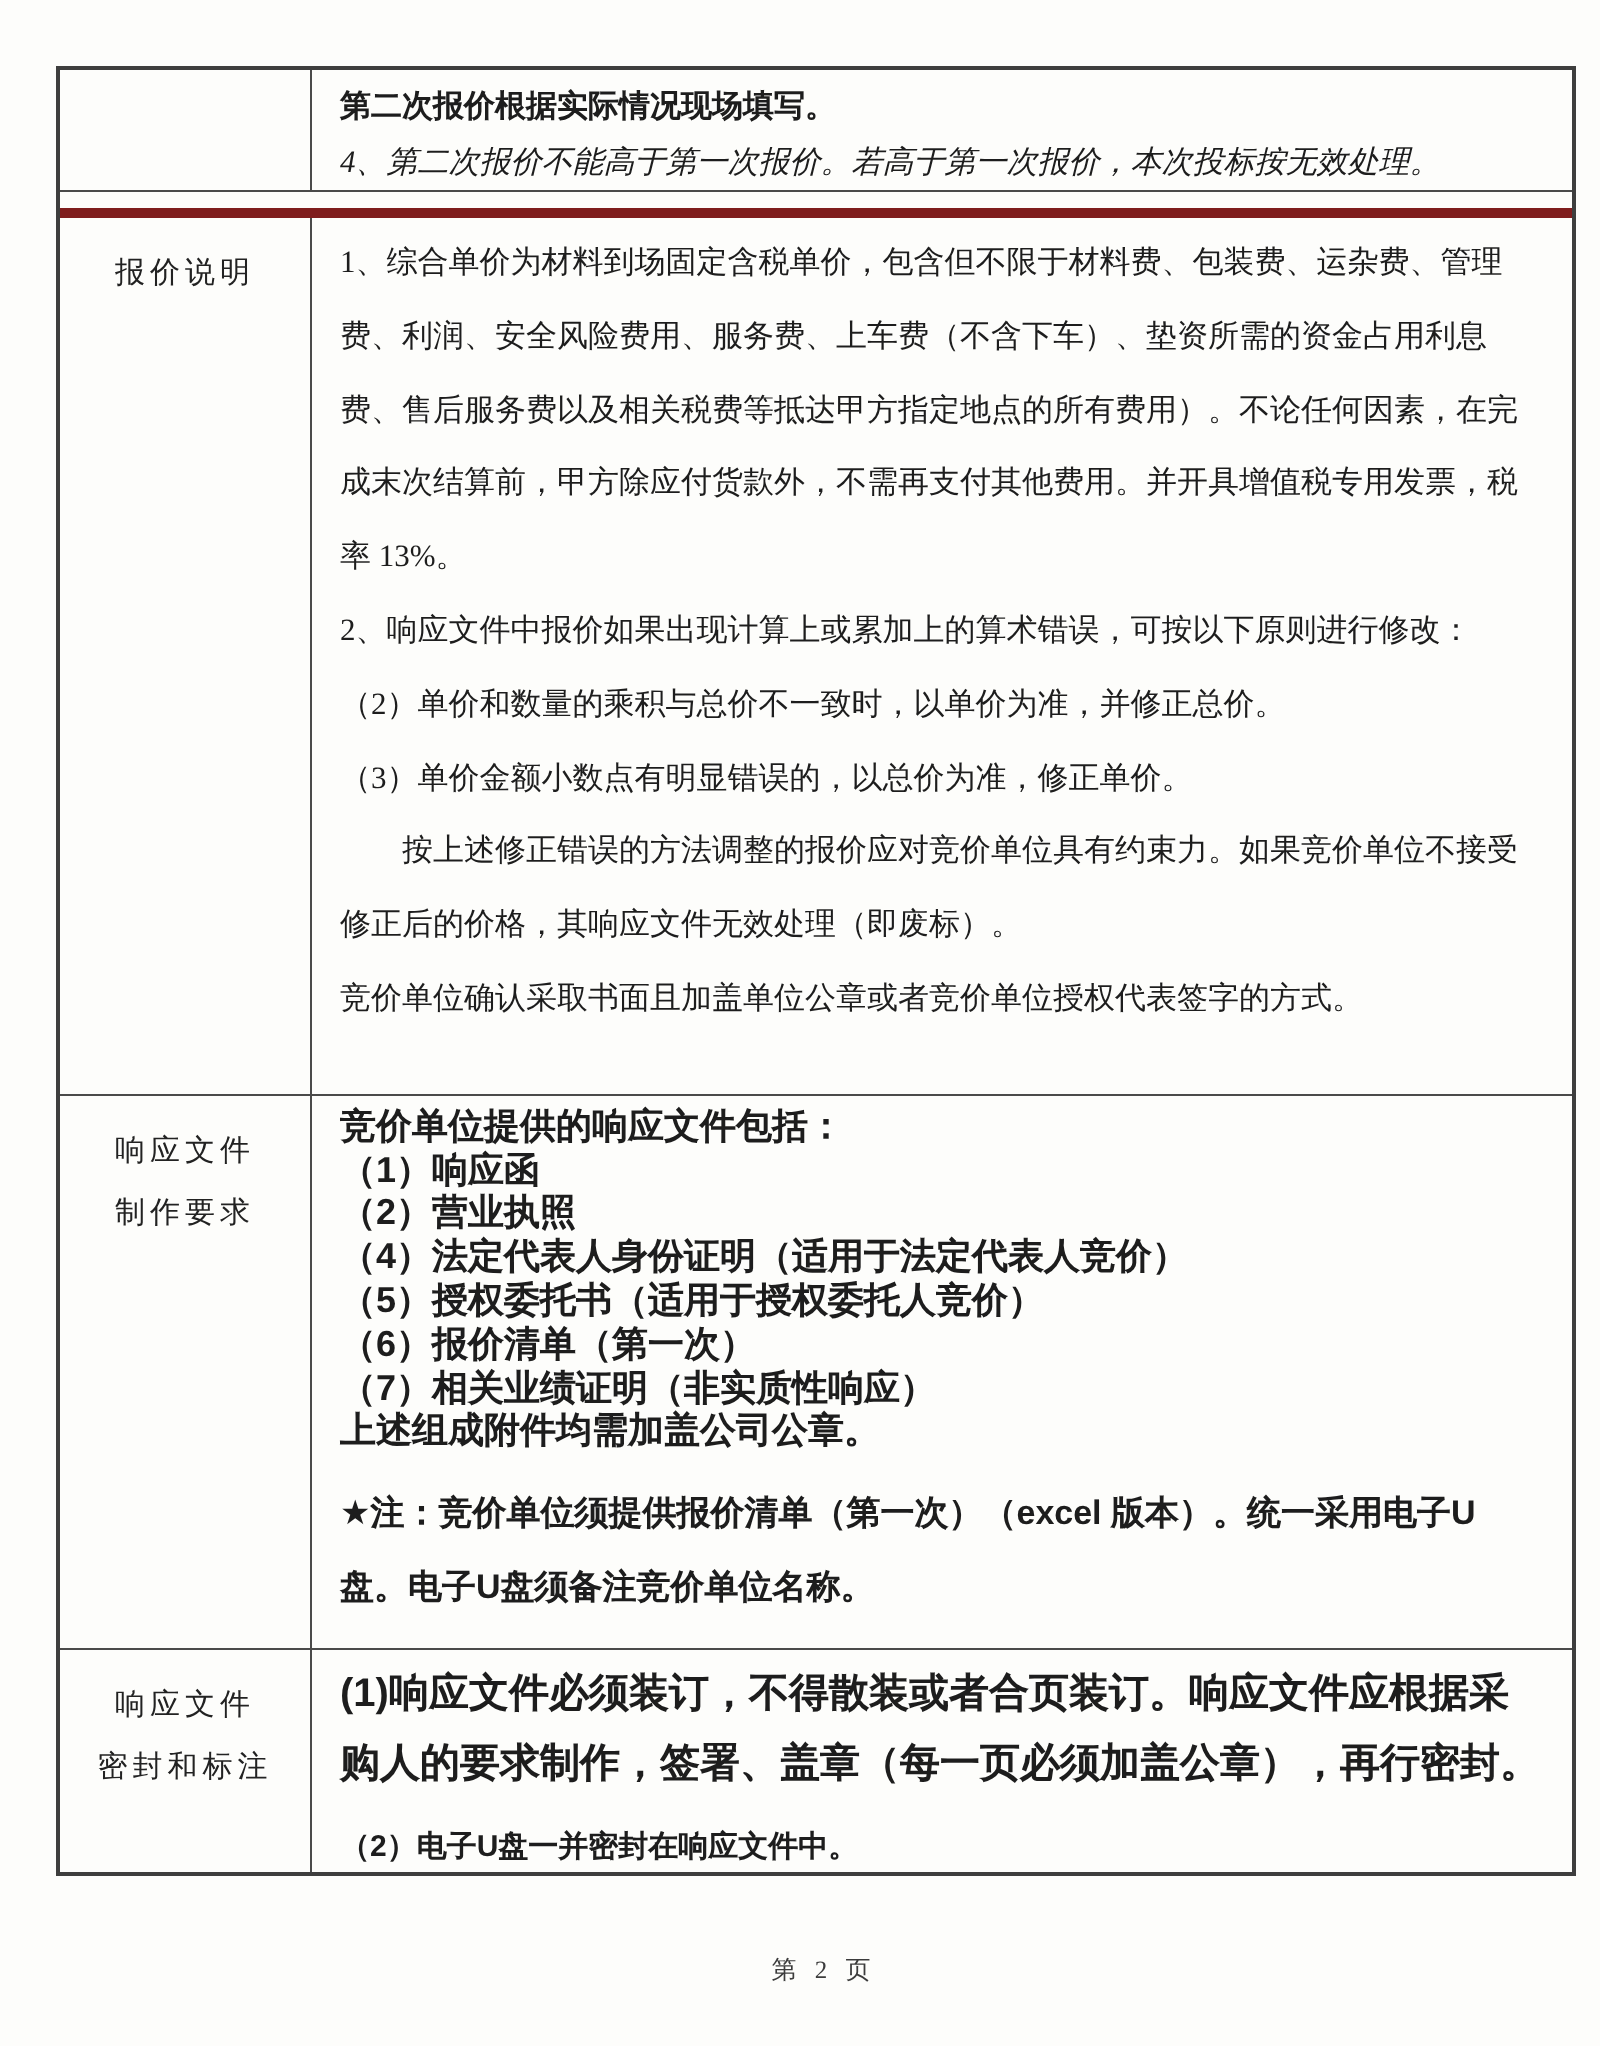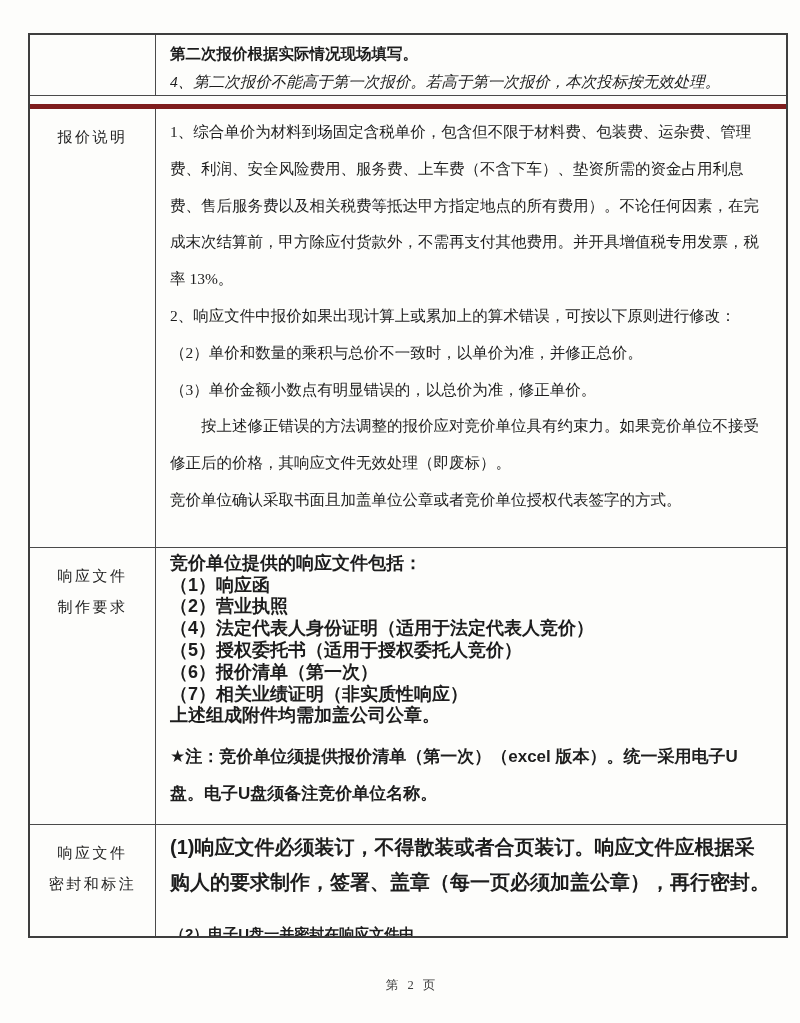--- a/index.html
+++ b/index.html
@@ -64,21 +64,21 @@
   .seal-p1 {
     margin:0; font-size:20px; line-height:35px;
     font-family:"Liberation Sans","DejaVu Sans",sans-serif;
     font-weight:600;
   }
   .seal-p2, .seal-p3 {
     margin:0; font-size:15px; line-height:23px;
     font-family:"Liberation Sans","DejaVu Sans",sans-serif;
     font-weight:600;
   }
-  .seal-p2 { margin-top:22px; }
+  .seal-p2 { margin-top:12px; }
 
   .page-footer {
     position:absolute; left:12px; top:977px; width:100%;
     text-align:center;
     font-size:12.5px; letter-spacing:3px; color:#3c3c3c;
   }
 </style>
 </head>
 <body>
 

